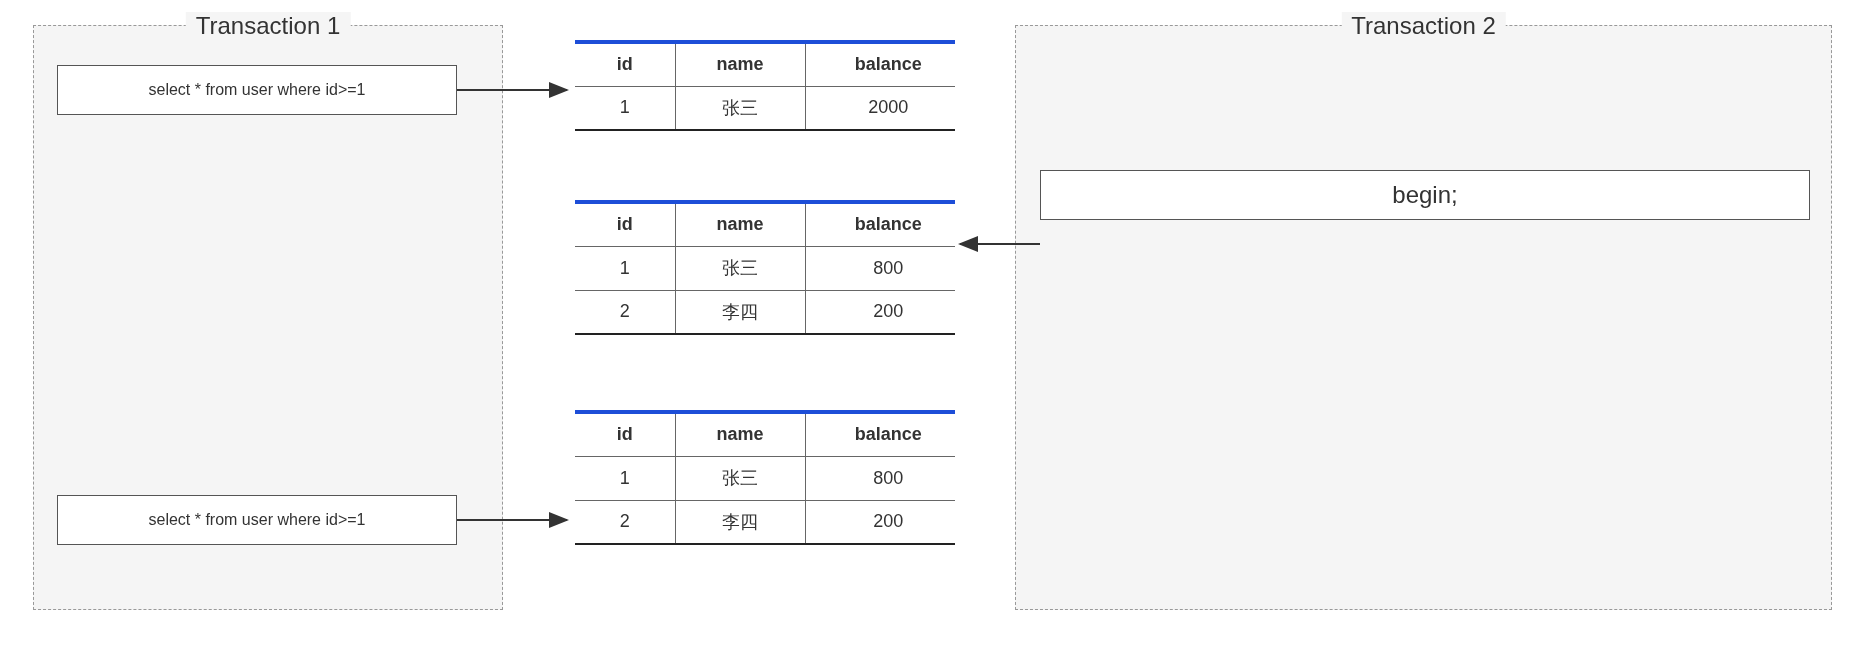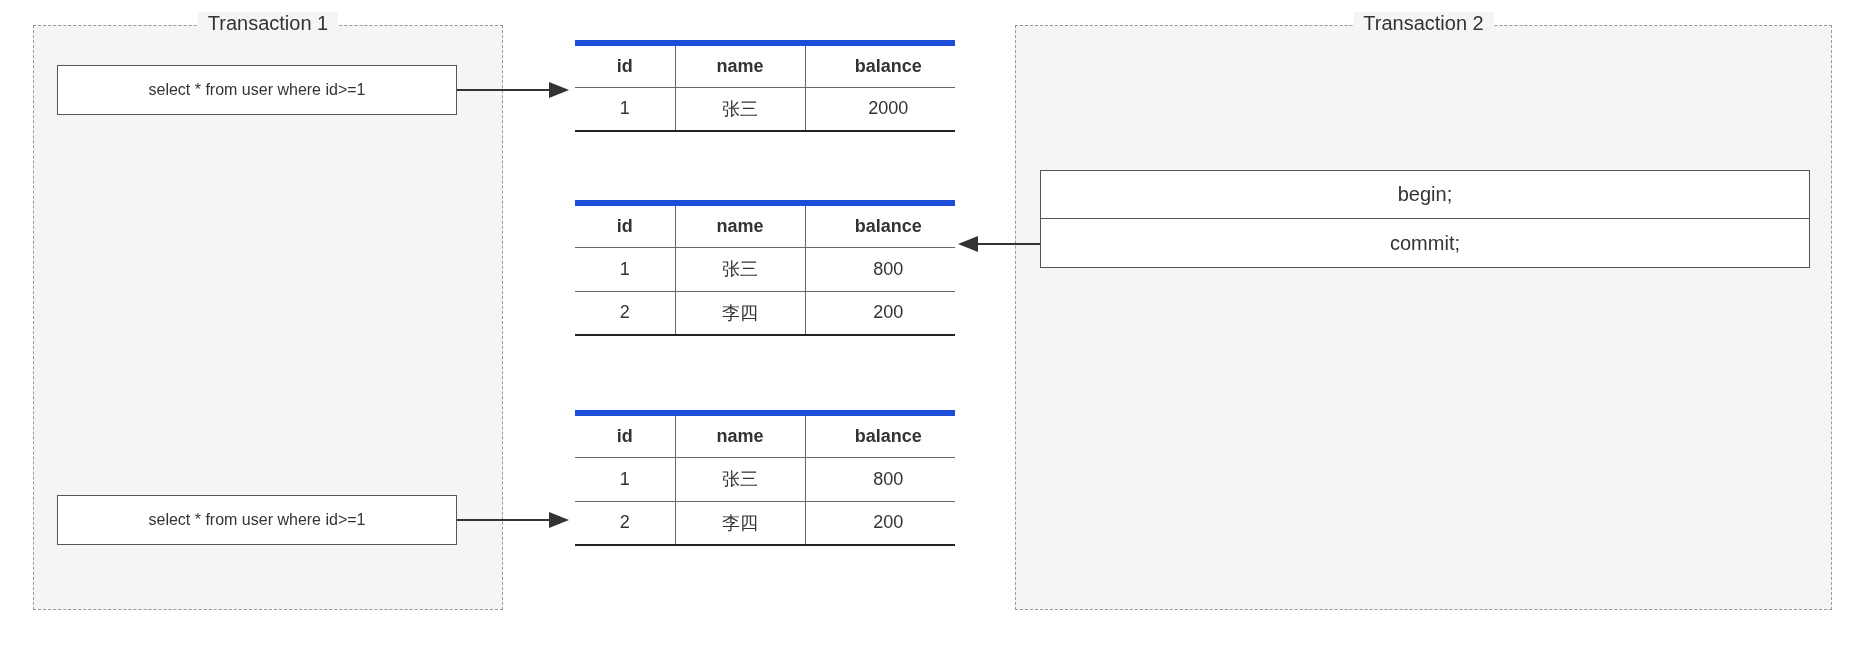--- a/index.html
+++ b/index.html
@@ -17,21 +17,21 @@
     border: 1px dashed #999;
     background: #f5f5f5;
   }
   .panel-title {
     position: absolute;
     top: -14px;
     left: 50%;
     transform: translateX(-50%);
     background: #f5f5f5;
     padding: 0 10px;
-    font-size: 20px;
+    font-size: 24px;
     color: #333;
     white-space: nowrap;
   }
   .stmt {
     position: absolute;
     background: #ffffff;
     border: 1px solid #555;
     font-size: 16px;
     display: flex;
     align-items: center;
@@ -51,40 +51,40 @@
     border-bottom: 1px solid #666;
     padding: 0;
     height: 44px;
     text-align: center;
     font-size: 18px;
     color: #333;
     font-weight: normal;
   }
   .tbl th { font-weight: bold; }
   .tbl tr:first-child th,
-  .tbl tr:first-child td { border-top: 6px solid #1d4ed8; }
+  .tbl tr:first-child td { border-top: 4px solid #1d4ed8; }
   .tbl tr:last-child th,
   .tbl tr:last-child td { border-bottom: 2px solid #222; }
   .tbl th:first-child, .tbl td:first-child { border-left: none; }
   .tbl th:last-child,  .tbl td:last-child  { border-right: none; }
   .col-id { width: 100px; }
   .col-name { width: 130px; margin-left: 40px; }
   .col-balance { width: 150px; text-align: left; padding-left: 16px !important; }
   .stmt-group {
     position: absolute;
     background: #ffffff;
     border: 1px solid #555;
   }
   .stmt-row {
     border-bottom: 1px solid #555;
     height: 48px;
     display: flex;
     align-items: center;
     justify-content: center;
-    font-size: 20px;
+    font-size: 24px;
     color: #333;
     padding: 0 14px;
   }
   .stmt-row:last-child { border-bottom: none; }
   svg.arrow { position: absolute; overflow: visible; }
 </style>
 </head>
 <body>
 
 <div class="panel" style="left:33px; top:25px; width:470px; height:585px;">
@@ -99,23 +99,20 @@
   <span>select * from user where id&gt;=1</span>
 </div>
 
 <div class="stmt" style="left:57px; top:495px; width:400px; height:50px;">
   <span>select * from user where id&gt;=1</span>
 </div>
 
 <div class="stmt-group" style="left:1040px; top:170px; width:770px;">
   <div class="stmt-row">
       <span>begin;</span>
-    </div>
-  <div class="stmt-row">
-      <span>commit;</span>
     </div>
 </div>
 
 <table class="tbl" style="left:575px; top:40px;">
   <tbody>
       <tr>
     <th class="col-id">id</th>
     <th class="col-name">name</th>
     <th class="col-balance">balance</th>
   </tr>

